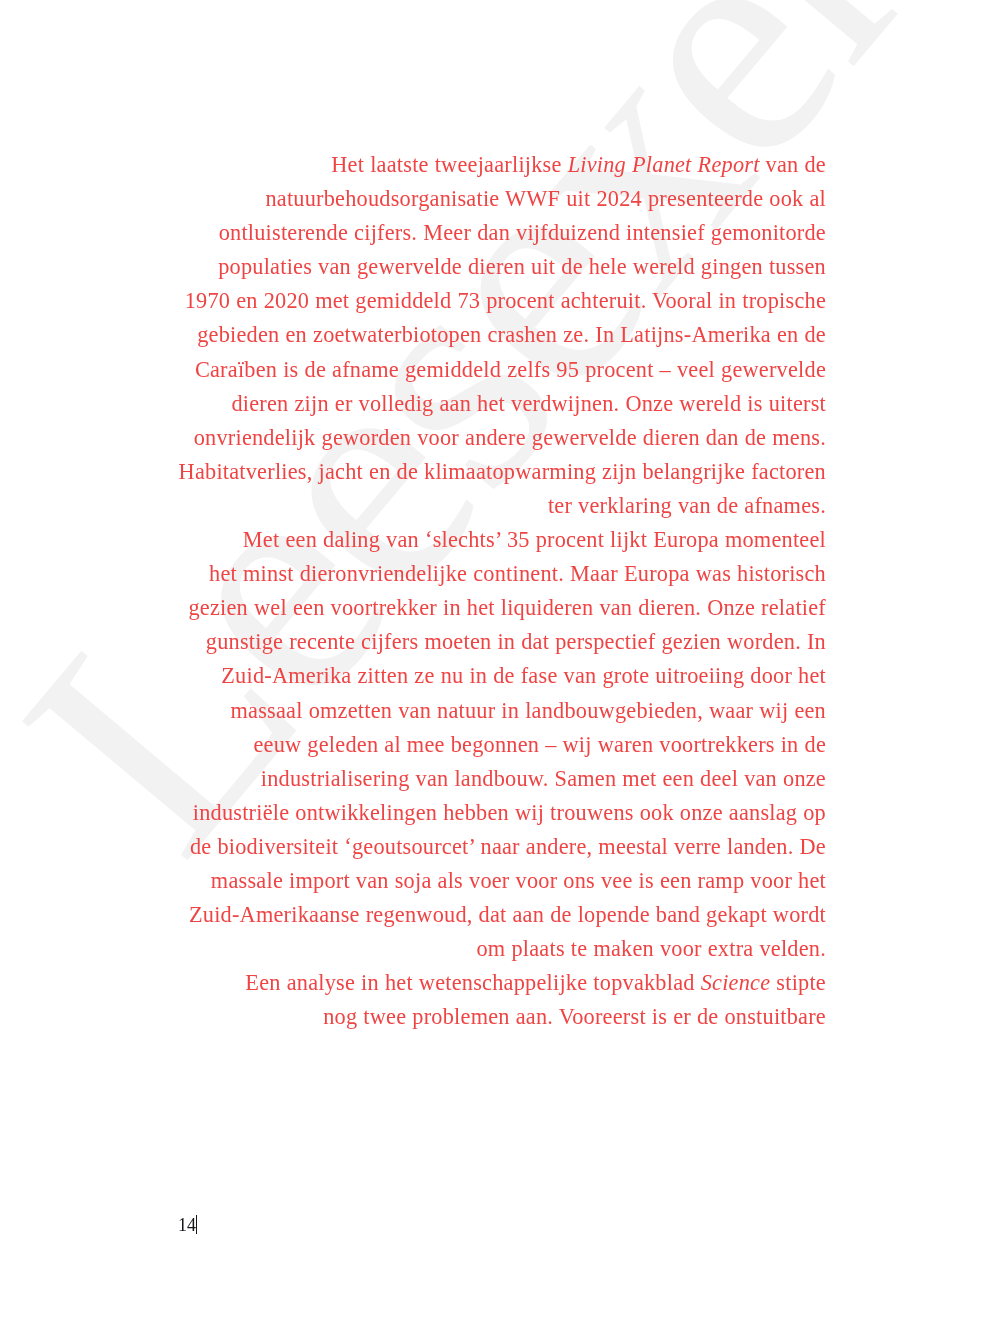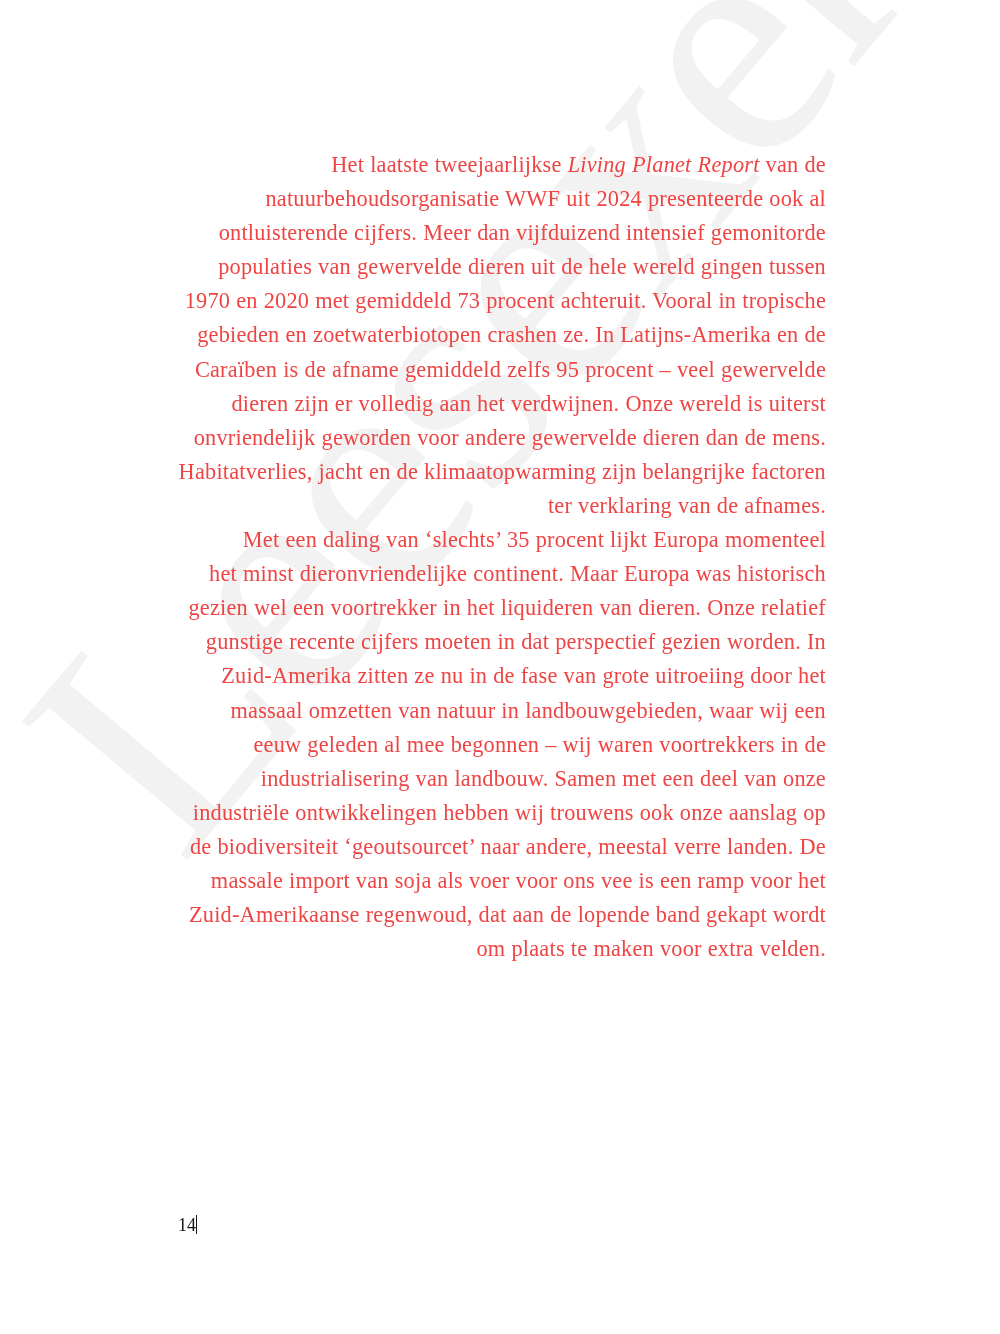--- a/index.html
+++ b/index.html
@@ -99,20 +99,21 @@
 
 <div class="page">
 
   <div class="watermark-layer">
     <div class="watermark-text">Leesexemplaar</div>
   </div>
 
   <div class="content">
     <p class="para"><span>Het laatste tweejaarlijkse </span><span class="it">Living Planet Report</span><span> van de natuurbehoudsorganisatie WWF uit 2024 presenteerde ook al ontluisterende cijfers. Meer dan vijfduizend intensief gemonitorde populaties van gewervelde dieren uit de hele wereld gingen tussen 1970 en 2020 met gemiddeld 73 procent achteruit. Vooral in tropische gebieden en zoetwaterbiotopen crashen ze. In Latijns-Amerika en de Caraïben is de afname gemiddeld zelfs 95 procent – veel gewervelde dieren zijn er volledig aan het verdwijnen. Onze wereld is uiterst onvriendelijk geworden voor andere gewervelde dieren dan de mens. Habitatverlies, jacht en de klimaatopwarming zijn belangrijke factoren ter verklaring van de afnames.</span></p>
     <p class="para"><span>Met een daling van ‘slechts’ 35 procent lijkt Europa momenteel het minst dieronvriendelijke continent. Maar Europa was historisch gezien wel een voortrekker in het liquideren van dieren. Onze relatief gunstige recente cijfers moeten in dat perspectief gezien worden. In Zuid-Amerika zitten ze nu in de fase van grote uitroeiing door het massaal omzetten van natuur in landbouwgebieden, waar wij een eeuw geleden al mee begonnen – wij waren voortrekkers in de industrialisering van landbouw. Samen met een deel van onze industriële ontwikkelingen hebben wij trouwens ook onze aanslag op de biodiversiteit ‘geoutsourcet’ naar andere, meestal verre landen. De massale import van soja als voer voor ons vee is een ramp voor het Zuid-Amerikaanse regenwoud, dat aan de lopende band gekapt wordt om plaats te maken voor extra velden.</span></p>
+    <p class="para"><span>Een analyse in het wetenschappelijke topvakblad </span><span class="it">Science</span><span> stipte nog twee problemen aan. Vooreerst is er de onstuitbare</span></p>
   </div>
 
   <div class="footer">
     <span>14</span>
     <span class="rule"></span>
   </div>
 
 </div>
 
 </body></html>

